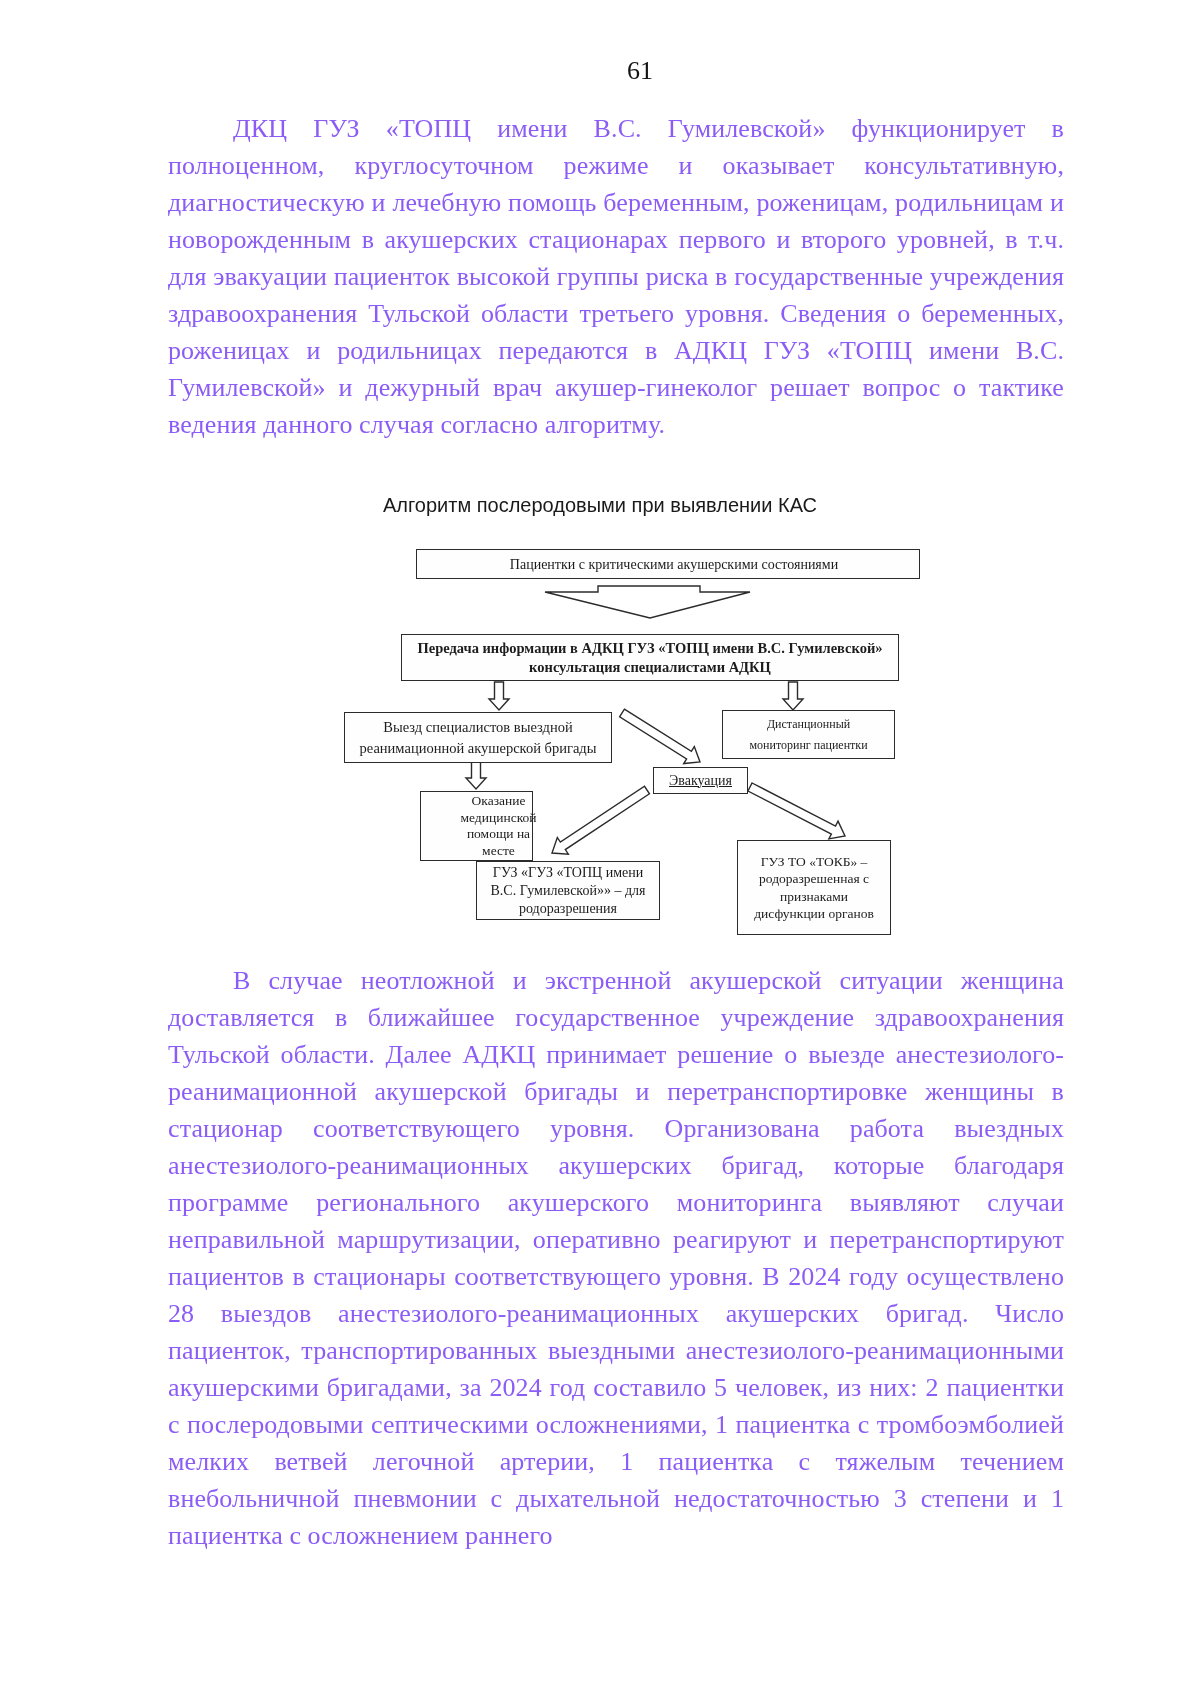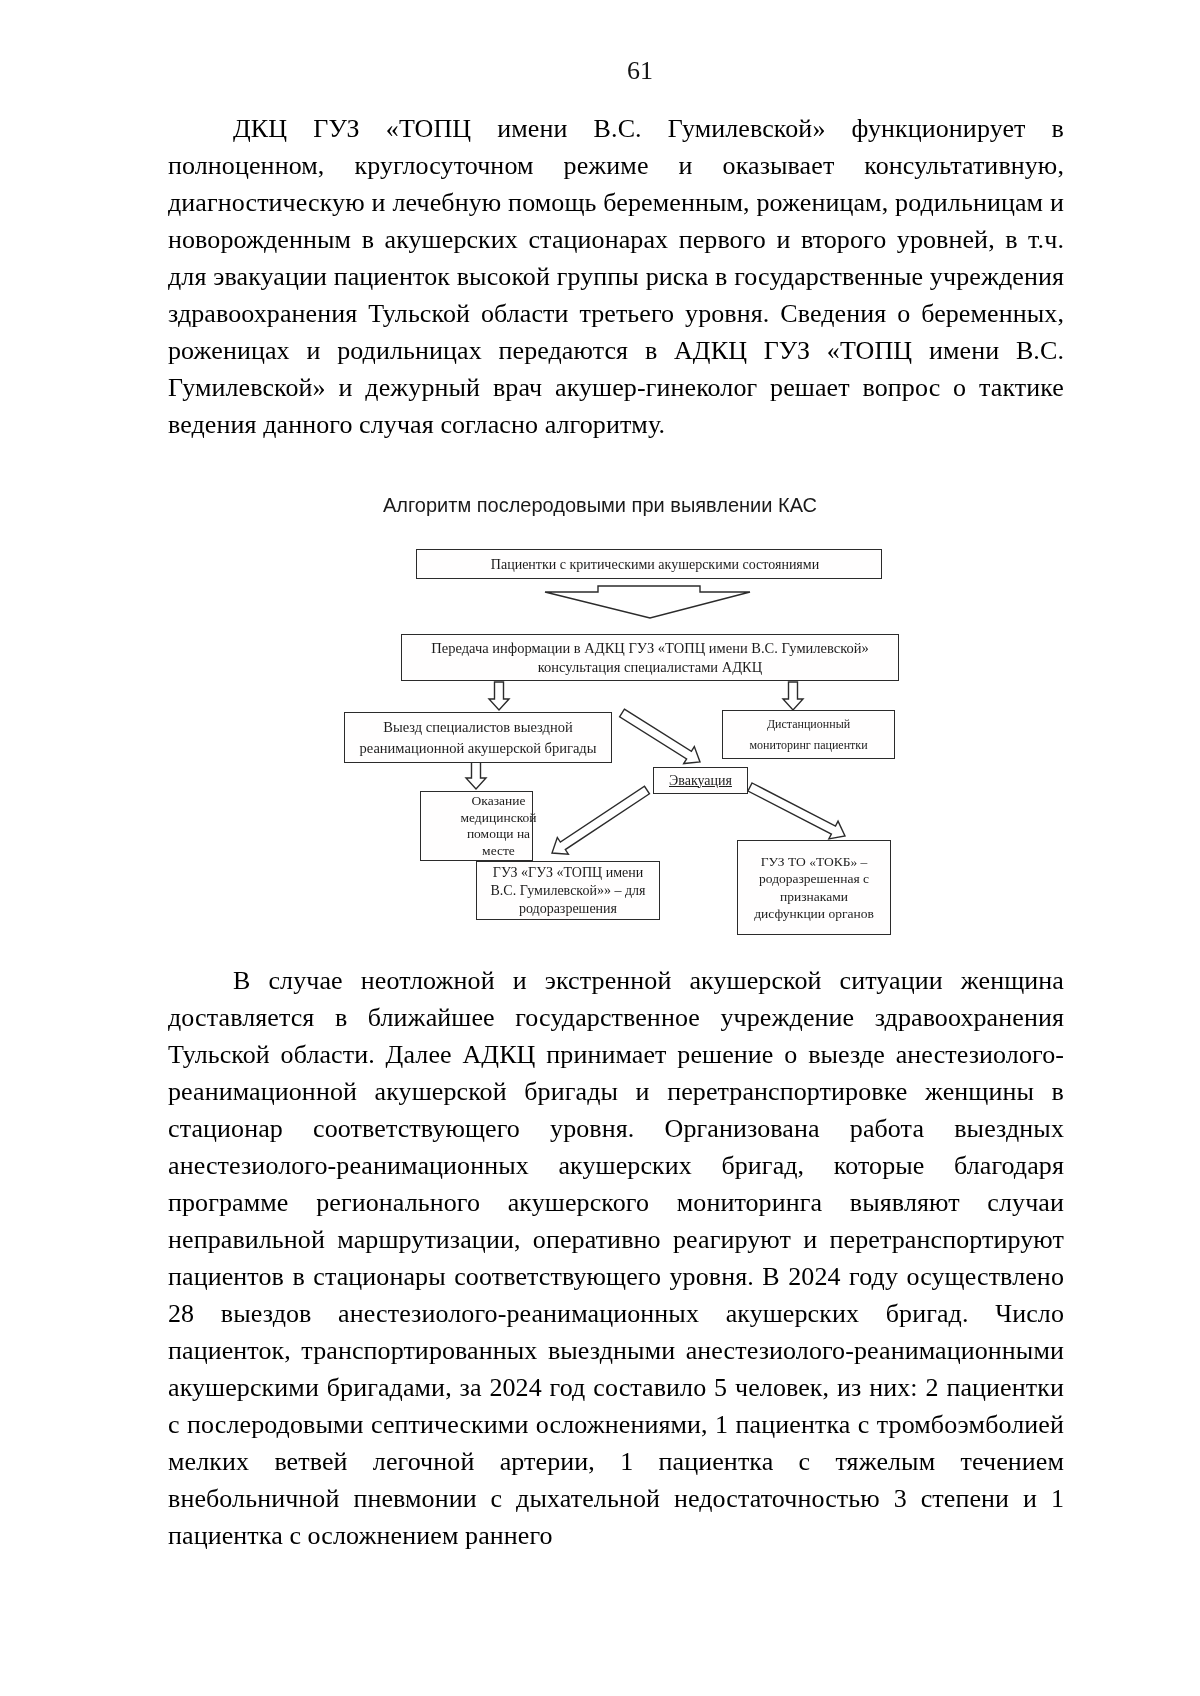--- a/index.html
+++ b/index.html
@@ -15,21 +15,21 @@
     position:absolute;top:56px;left:0;width:1280px;
     text-align:center;
     font:26px/30px "Liberation Serif","DejaVu Serif",serif;
     color:#141414;
   }
   .para{
     position:absolute;left:168px;width:896px;
     font:26px/37px "Liberation Serif","DejaVu Serif",serif;
     text-align:justify;
     text-indent:65px;
-    color:#000000;
+    color:#8b5cf6;
     letter-spacing:0.1px;
   }
   .para-1{top:110px;}
   .para-2{top:962px;}
   .diagram-title{
     position:absolute;top:492px;left:0;width:1200px;
     text-align:center;
     font:20px/26px "Liberation Sans","DejaVu Sans",sans-serif;
     color:#1a1a1a;
   }
@@ -38,22 +38,22 @@
     position:absolute;
     box-sizing:border-box;
     background:#fffefe;
     border:1.5px solid #2b2b2b;
     display:flex;align-items:center;justify-content:center;
     text-align:center;
     white-space:pre-line;
     font-family:"Liberation Serif","DejaVu Serif",serif;
     color:#1c1c1c;
   }
-  .fb-patients   {left:416px;top:549px;width:466px;height:30px;font-size:14px;line-height:17px;padding-left:12px;}
-  .fb-transfer   {left:401px;top:634px;width:498px;height:47px;font-size:14.5px;line-height:19px;}
+  .fb-patients   {left:416px;top:549px;width:504px;height:30px;font-size:14px;line-height:17px;padding-left:12px;}
+  .fb-transfer   {left:401px;top:634px;width:498px;height:47px;font-size:14.5px;line-height:19px;font-weight:bold;}
   .fb-team       {left:344px;top:712px;width:268px;height:51px;font-size:14.5px;line-height:21px;}
   .fb-remote     {left:722px;top:710px;width:173px;height:49px;font-size:12px;line-height:21px;}
   .fb-onsite     {left:420px;top:791px;width:113px;height:70px;font-size:13.5px;line-height:16.5px;padding-left:44px;}
   .fb-evac       {left:653px;top:767px;width:95px;height:27px;font-size:14px;line-height:16px;text-decoration:underline;}
   .fb-topc       {left:476px;top:861px;width:184px;height:59px;font-size:14px;line-height:18px;}
   .fb-tokb       {left:737px;top:840px;width:154px;height:95px;font-size:13.5px;line-height:17.5px;}
 </style>
 </head>
 <body>
 

